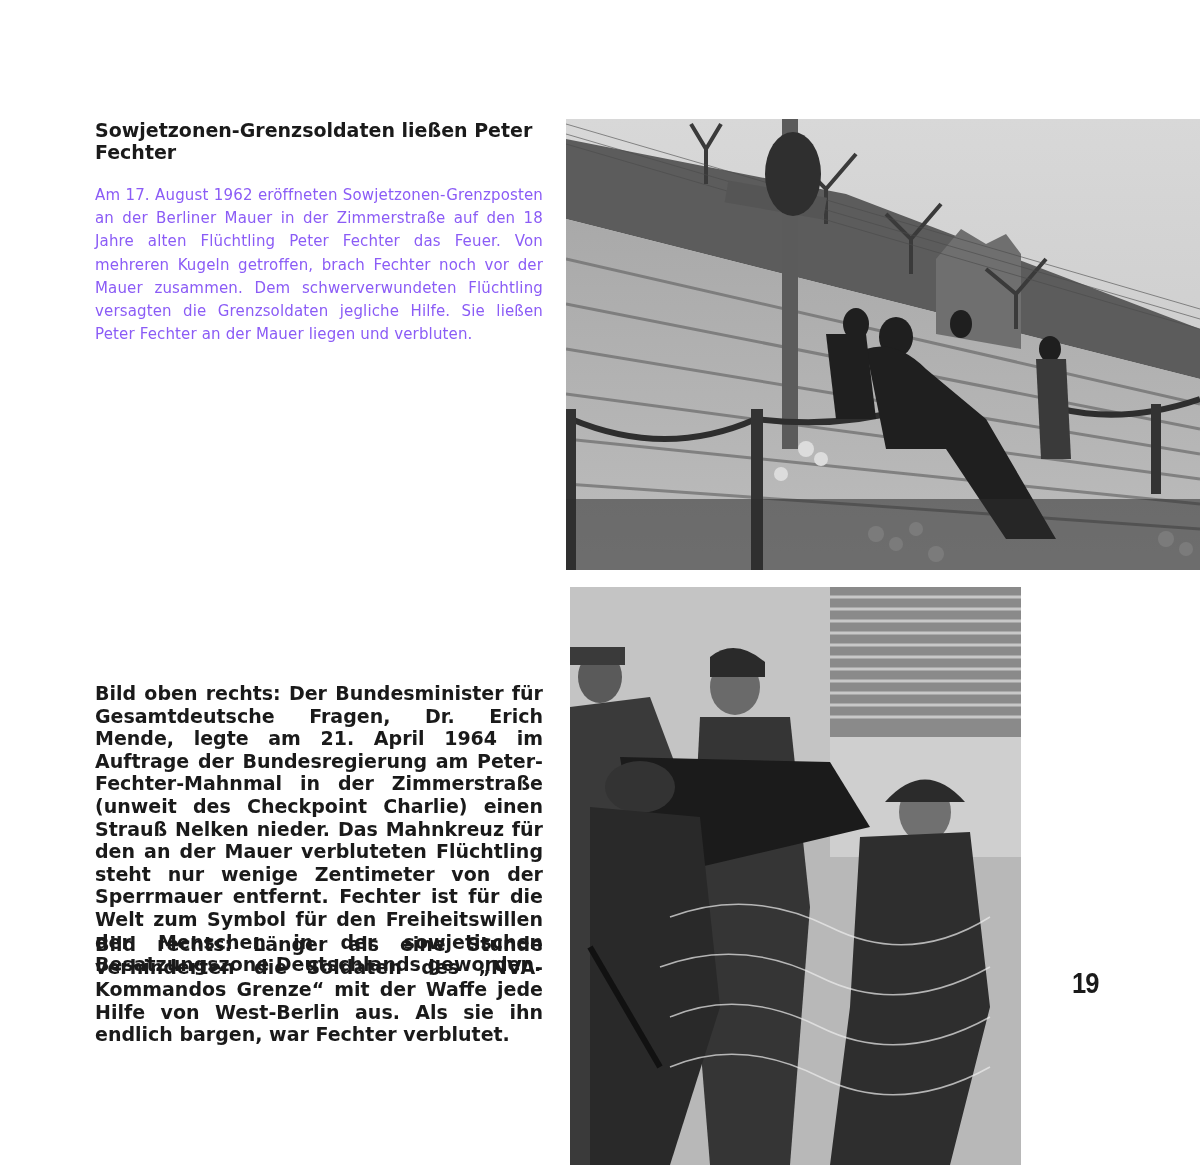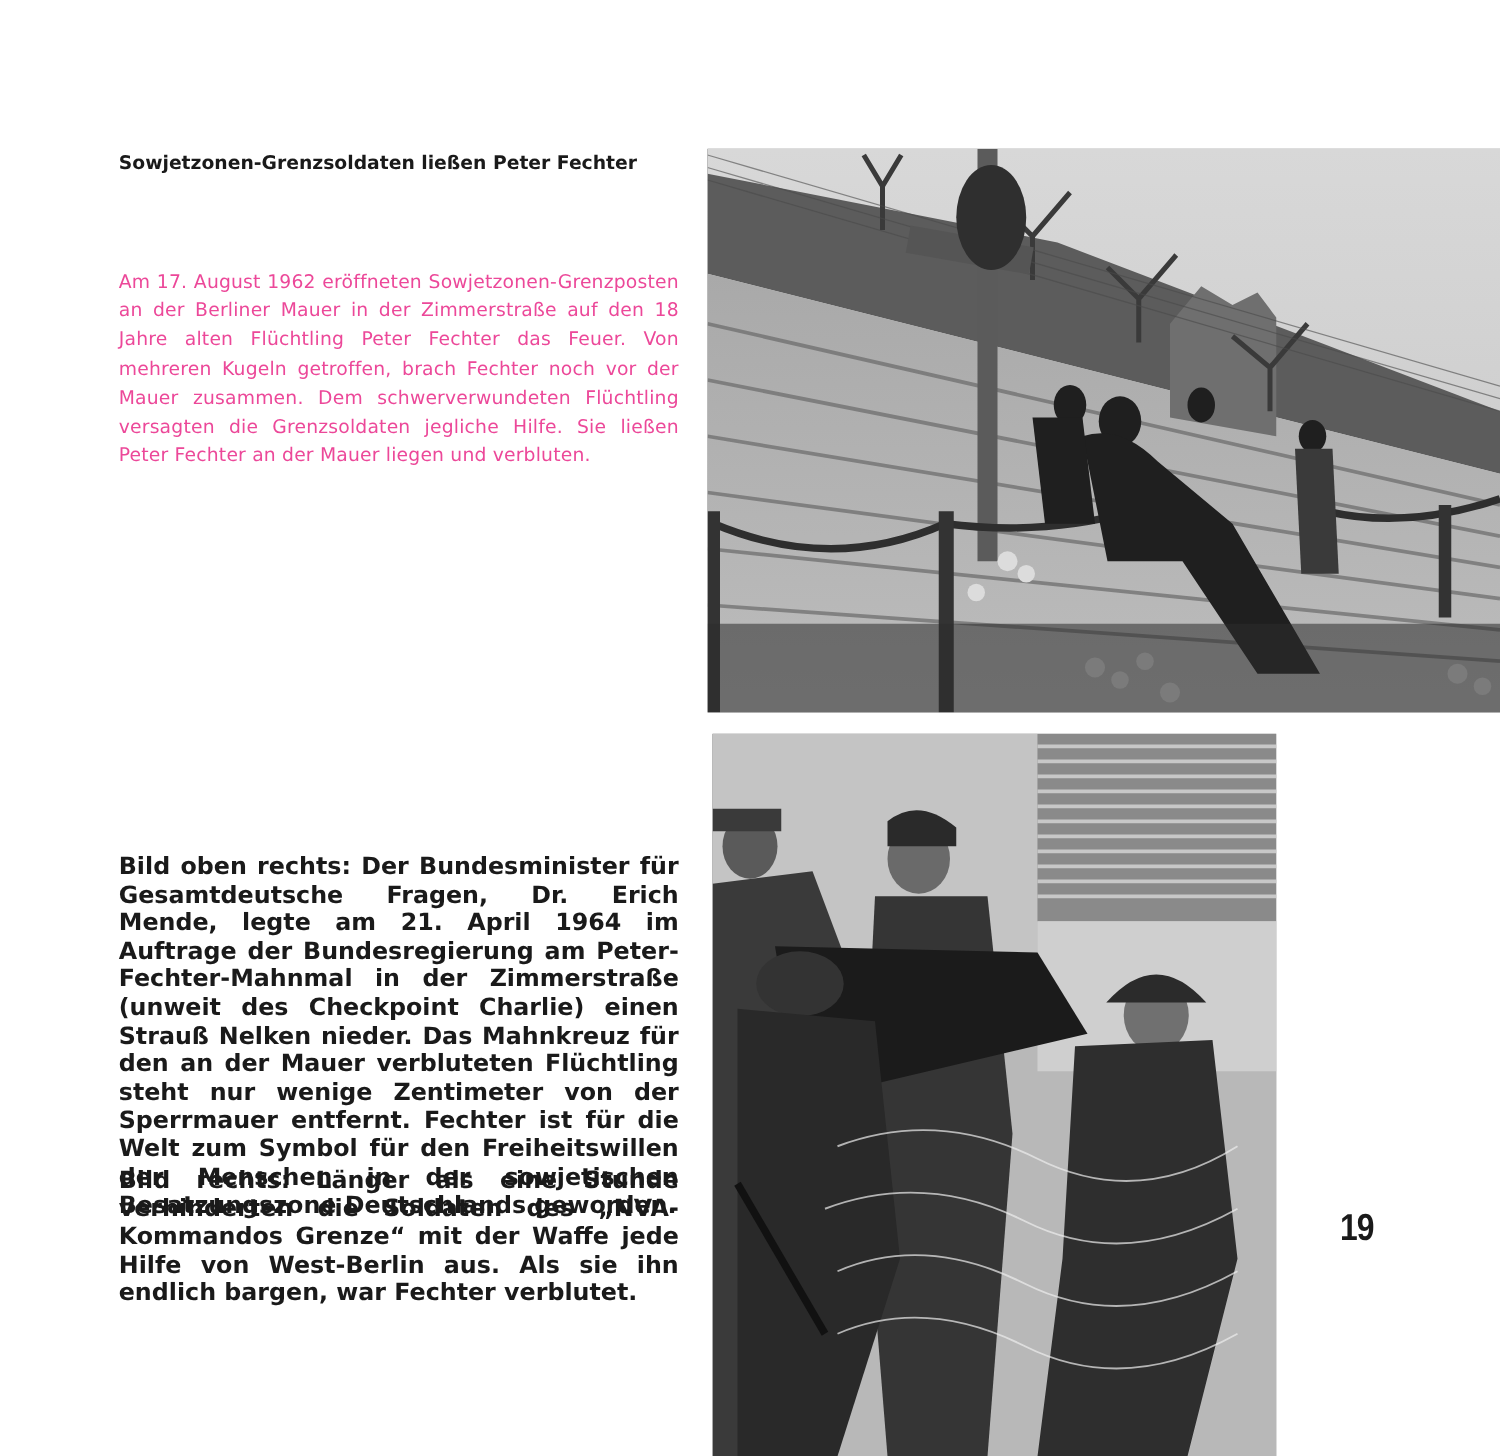--- a/index.html
+++ b/index.html
@@ -2,26 +2,25 @@
 <html><head>
 <meta charset="utf-8">
 <style>
   html, body { margin: 0; padding: 0; }
   body {
     width: 1200px; height: 1165px; background: #ffffff; position: relative; overflow: hidden;
     font-family: "DejaVu Sans", sans-serif; color: #1e1e1e;
   }
   .col { position: absolute; left: 95px; width: 448px; }
   .title {
-    top: 119px; font-weight: bold; font-size: 15px; line-height: 22px; color: #1a1a1a;
+    top: 119px; font-weight: bold; font-size: 19px; line-height: 22px; color: #1a1a1a;
   }
   .body-text {
-    top: 184px; font-size: 15px; line-height: 23.2px; text-align: justify; color: #ec4899;
+    top: 184px; font-size: 15px; line-height: 23.2px; text-align: justify; color: #8b5cf6;
     letter-spacing: 0.15px;
-    margin-top: 30px;
   }
   .caption {
     font-weight: bold; font-size: 19px; line-height: 22.6px; text-align: justify; color: #1a1a1a;
   }
   .caption1 { top: 682px; }
   .caption2 { top: 917px; margin-top: 16px; }
   .photo { position: absolute; overflow: hidden; background: #777; }
   .photo1 { left: 566px; top: 119px; width: 634px; height: 451px; }
   .photo2 { left: 570px; top: 587px; width: 451px; height: 578px; }
   .photo svg { display: block; width: 100%; height: 100%; }

